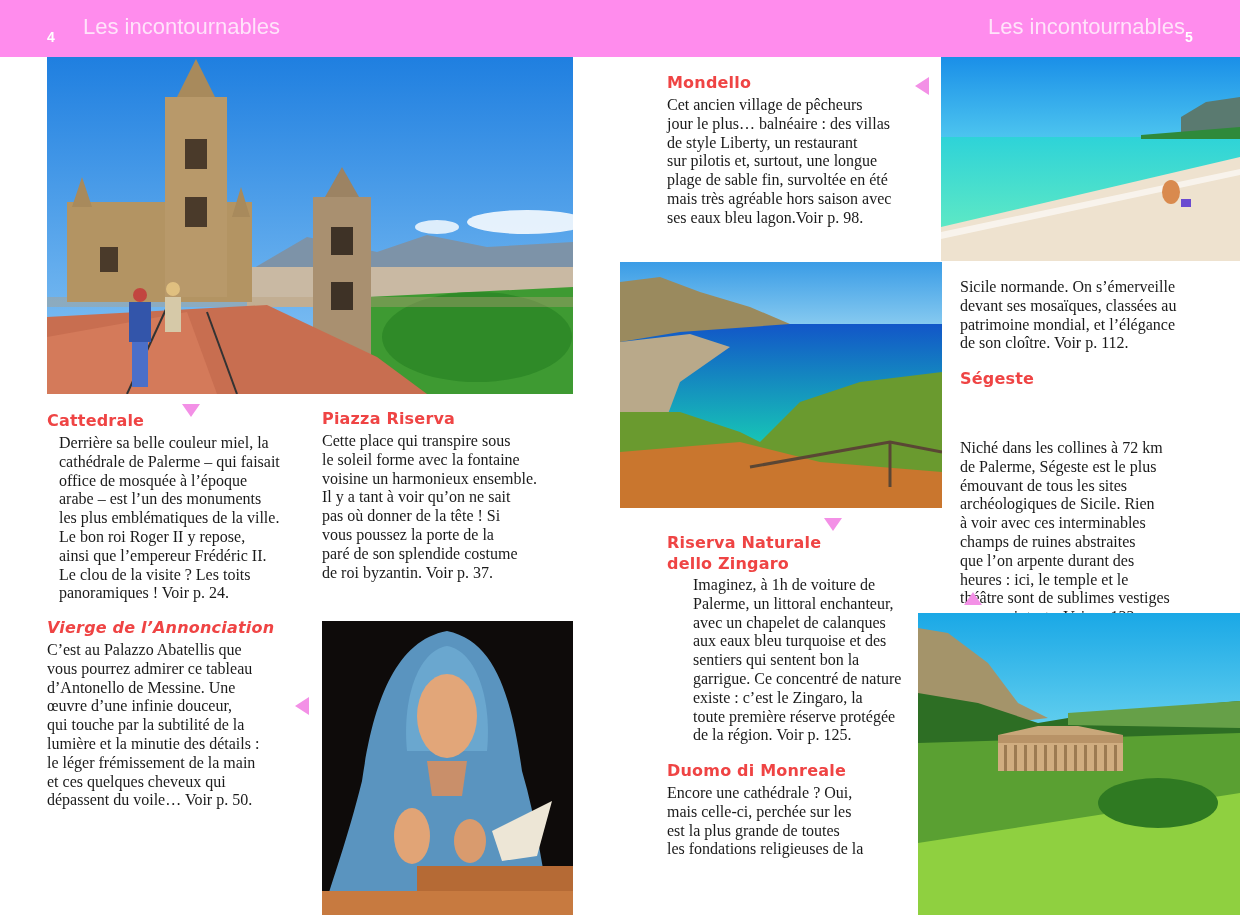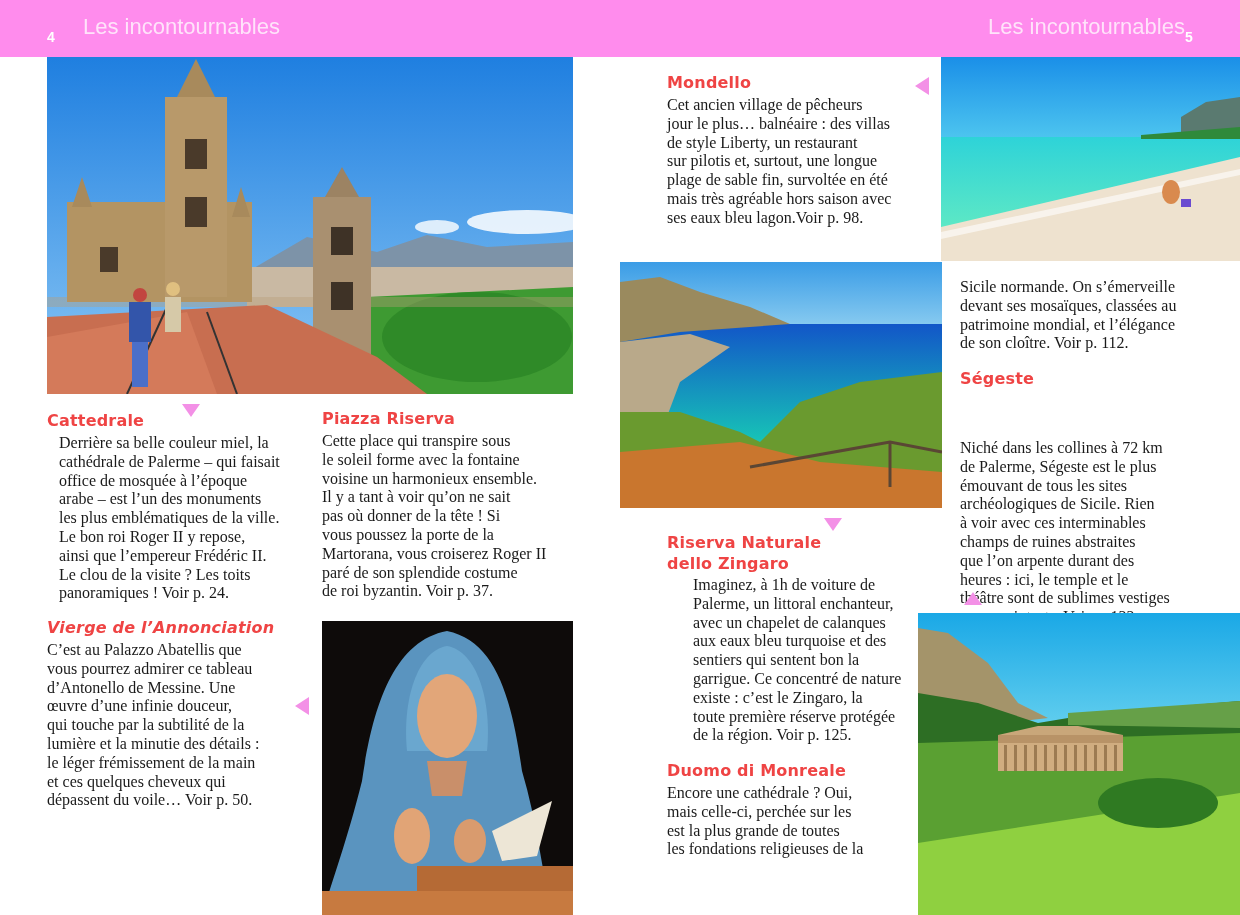--- a/index.html
+++ b/index.html
@@ -86,21 +86,20 @@
 </div>
 
 <div class="title" style="left:322px;top:408px;">Piazza Riserva</div>
 <div class="body" style="left:322px;top:432px;width:255px;">
   <div>Cette place qui transpire sous</div>
   <div>le soleil forme avec la fontaine</div>
   <div>voisine un harmonieux ensemble.</div>
   <div>Il y a tant à voir qu’on ne sait</div>
   <div>pas où donner de la tête ! Si</div>
   <div>vous poussez la porte de la</div>
-  <div>Martorana, vous croiserez Roger II</div>
   <div>paré de son splendide costume</div>
   <div><span>de roi byzantin. </span><b>Voir p. 37.</b></div>
 </div>
 
 <div class="title it" style="left:47px;top:617px;">Vierge de l’Annonciation</div>
 <div class="body" style="left:47px;top:641px;width:260px;">
   <div><span>C’est au </span><b>Palazzo Abatellis</b><span> que</span></div>
   <div>vous pourrez admirer ce tableau</div>
   <div>d’Antonello de Messine. Une</div>
   <div>œuvre d’une infinie douceur,</div>

